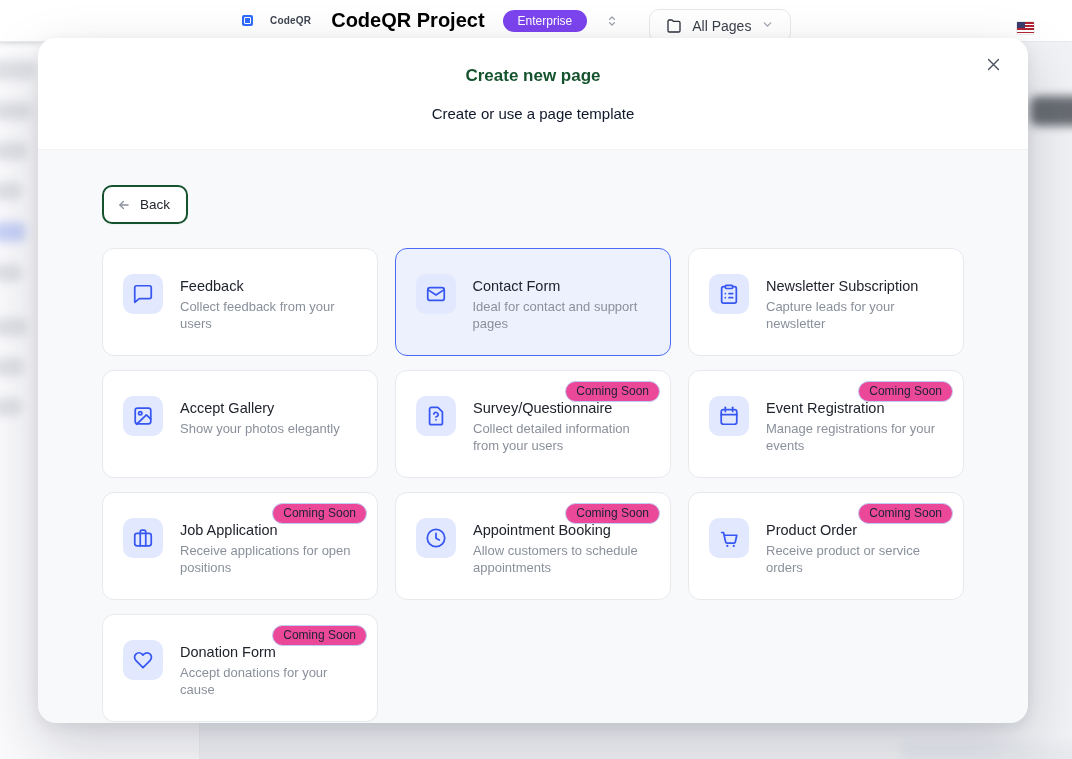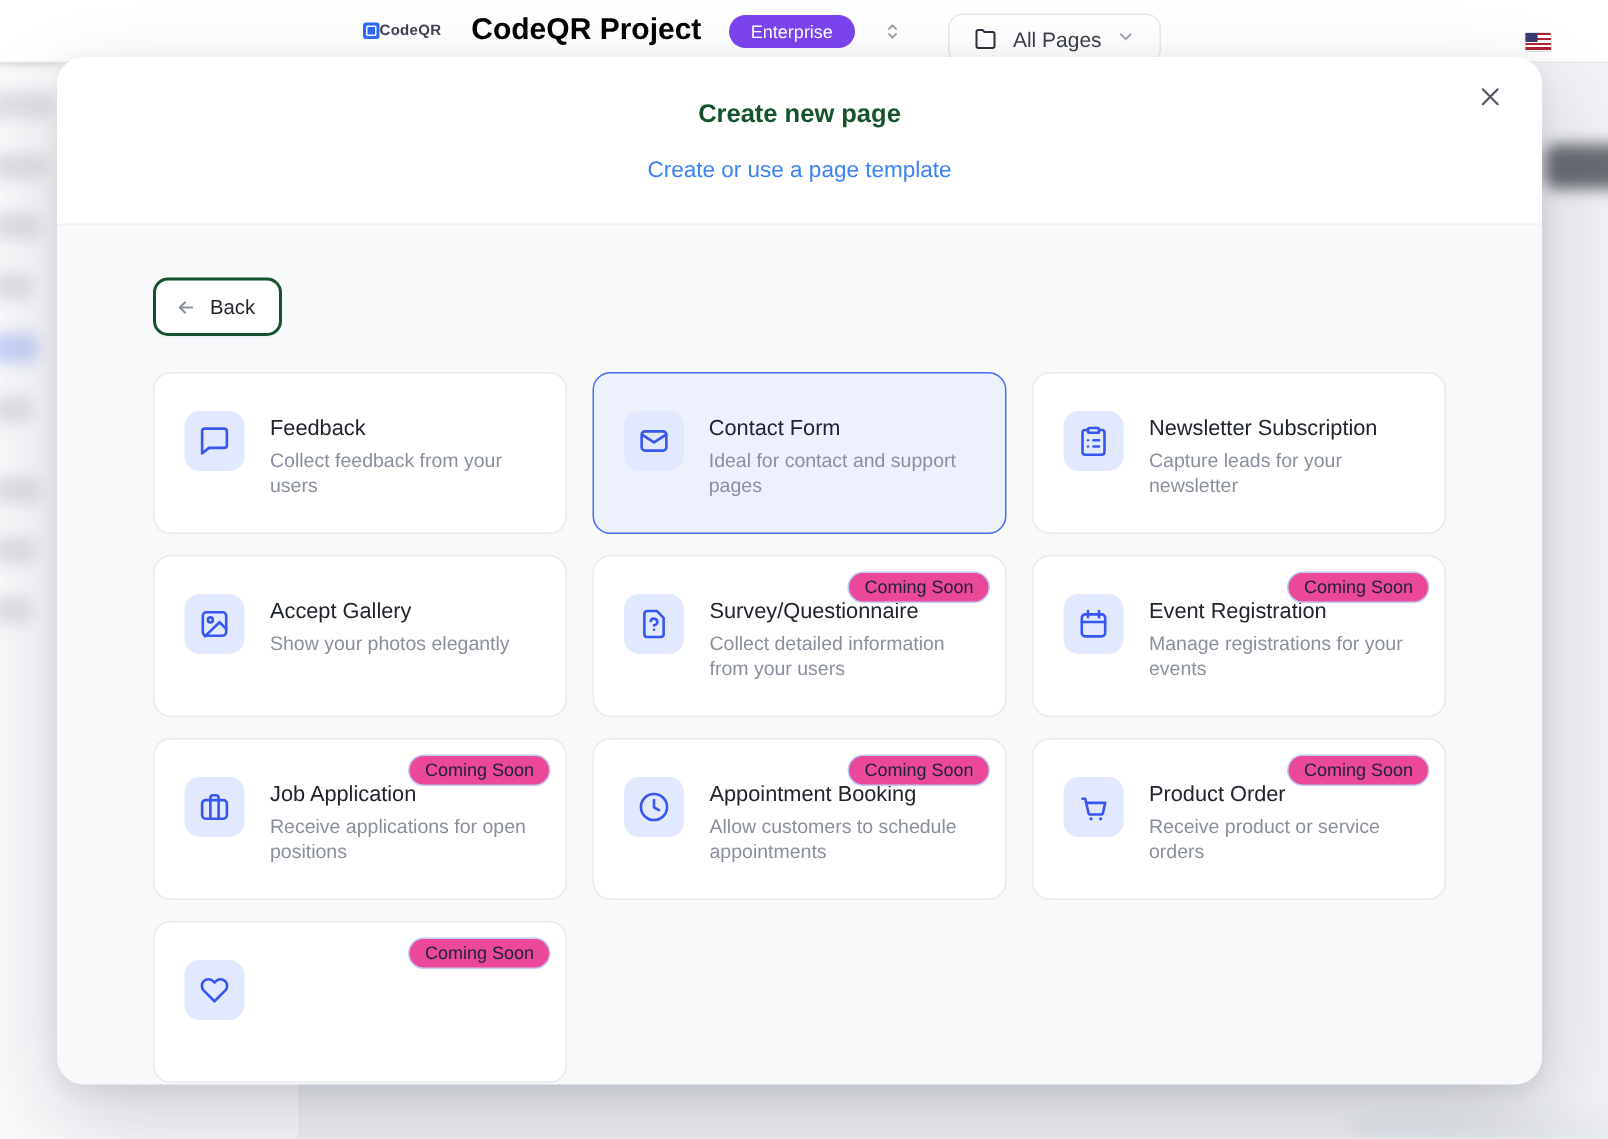--- a/index.html
+++ b/index.html
@@ -23,21 +23,21 @@
   .blob.dark { background:#474b52; }
   .blob.gray { background:#d9dbe0; }
   .blob.blue { background:#bcc9f7; }
   .blob.light { background:#e7e9ee; }
 
   .bg-header {
     position:absolute; left:0; top:0; right:0; height:42px;
     background:#ffffff; border-bottom:1px solid #e9eaee; z-index:2;
     display:flex; align-items:center;
   }
-  .hdr-logo { display:flex; align-items:flex-start; gap:0; margin-left:242px; }
+  .hdr-logo { display:flex; align-items:flex-start; gap:17px; margin-left:242px; }
   .hdr-logo .logo-sq {
     width:11px; height:11px; border-radius:2px; background:#2f6bff;
     display:inline-block; position:relative;
   }
   .hdr-logo .logo-sq::after {
     content:""; position:absolute; inset:2px; border:1px solid #fff; border-radius:1px;
   }
   .hdr-logo .logo-word { font-size:10px; font-weight:700; color:#3f4450; letter-spacing:.2px; }
   .hdr-project { font-size:20px; font-weight:600; color:#000000; margin-left:20px;text-align:center; }
   .hdr-plan {
@@ -67,21 +67,21 @@
     background:#f8f9fb; border-radius:18px; z-index:10;
     box-shadow:0 24px 60px rgba(15,23,42,.18), 0 4px 14px rgba(15,23,42,.08);
     overflow:hidden;
   }
   .modal-header {
     background:#ffffff; height:112px; position:relative;
     display:flex; flex-direction:column; align-items:center; justify-content:center;
     border-bottom:1px solid #f1f2f4;
   }
   .modal-title { font-size:17px; font-weight:700; color:#14532d; margin-bottom:19px; }
-  .modal-subtitle { font-size:15px; font-weight:400; color:#3b82f6; }
+  .modal-subtitle { font-size:15px; font-weight:400; color:#0f172a; }
   .modal-close {
     position:absolute; top:13px; right:22px; width:26px; height:26px;
     background:none; border:none; cursor:pointer; color:#4e5560; font-size:17px; line-height:1;
     display:flex; align-items:center; justify-content:center;
   }
 
   .modal-body { padding:35px 64px 20px 64px; }
   .back-btn {
     display:inline-flex; align-items:center; gap:9px;
     background:#ffffff; border:2px solid #14532d; border-radius:10px;
@@ -315,16 +315,20 @@
             <div class="card-desc">Receive product or service orders</div>
           </div>
         </div>
         <div class="card">
           <span class="badge">Coming Soon</span>
           <div class="tile">
             <svg width="22" height="22" viewBox="0 0 24 24" fill="none" stroke="currentColor" stroke-width="1.9" stroke-linecap="round" stroke-linejoin="round">
               <path d="M19.8 5.6a4.8 4.8 0 0 0-6.8 0l-1 1-1-1a4.8 4.8 0 1 0-6.8 6.8l1 1 6.8 6.8 6.8-6.8 1-1a4.8 4.8 0 0 0 0-6.8z"></path>
             </svg>
           </div>
+          <div class="texts">
+            <div class="card-title">Donation Form</div>
+            <div class="card-desc">Accept donations for your cause</div>
+          </div>
         </div>
       </div>
   </div>
 </div>
 
 </body></html>

